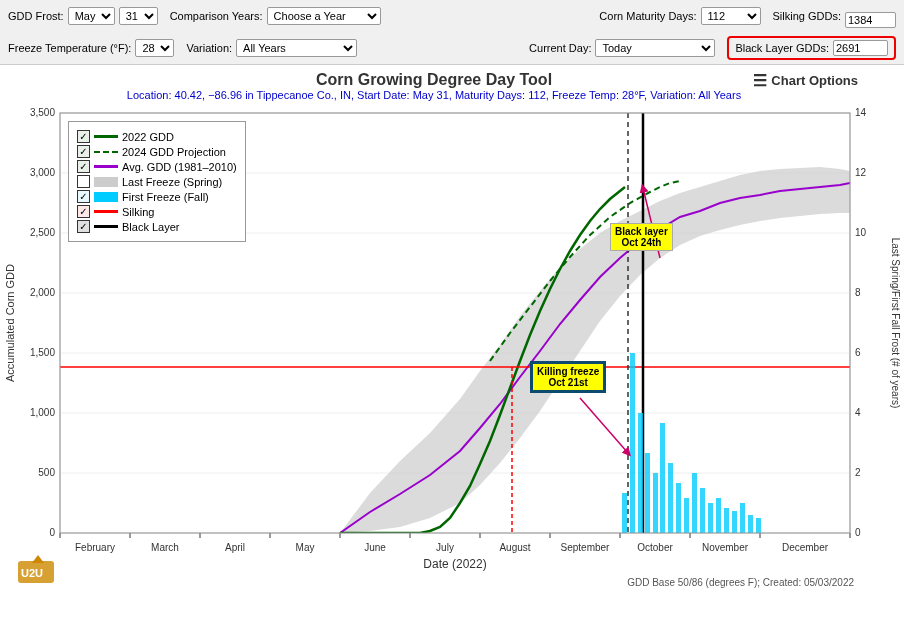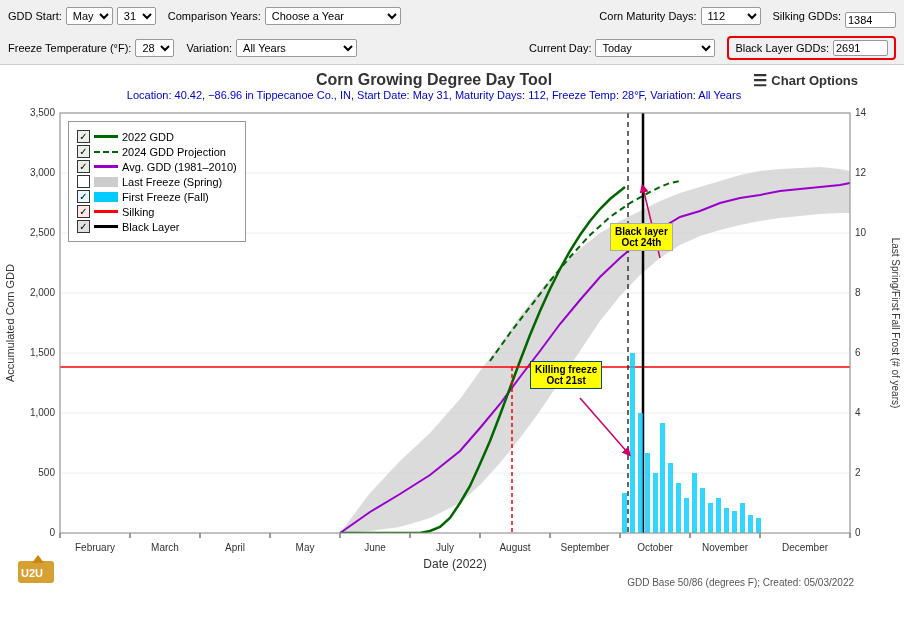--- a/index.html
+++ b/index.html
@@ -24,31 +24,31 @@
     .legend-item { display: flex; align-items: center; gap: 4px; margin: 2px 0; }
     .legend-check { width: 13px; height: 13px; border: 1px solid #333; display: inline-flex; align-items: center; justify-content: center; font-size: 10px; }
     
     .annotation-box { position: absolute; background: yellow; border: 1px solid #999; padding: 2px 4px; font-size: 10px; font-weight: bold; text-align: center; }
   </style>
 </head>
 <body>
 
 <div class="row1">
   <div class="control-group">
-    <span class="control-label">GDD Start:</span>
+    <span class="control-label">GDD Frost:</span>
     <select>
       <option>May</option>
     </select>
     <select>
       <option>31</option>
     </select>
   </div>
   <div class="control-group">
     <span class="control-label">Comparison Years:</span>
-    <select style="width:136px;">
+    <select style="width:114px;">
       <option>Choose a Year</option>
     </select>
   </div>
   <div class="control-group" style="margin-left:auto;">
     <span class="control-label">Corn Maturity Days:</span>
     <select style="width:60px;">
       <option>112</option>
     </select>
   </div>
   <div class="control-group">
@@ -256,21 +256,21 @@
         <span>Black Layer</span>
       </div>
     </div>
 
     
     <div class="annotation-box" style="position:absolute; top:120px; left:610px; background:yellow; border:1px solid #aaa; padding:2px 4px; font-size:10px; font-weight:bold; text-align:center;">
       Black layer<br>Oct 24th
     </div>
 
     
-    <div class="annotation-box" style="position:absolute; top:258px; left:530px; background:yellow; border:1px solid #0c4a6e; padding:2px 4px; font-size:10px; font-weight:bold; text-align:center;">
+    <div class="annotation-box" style="position:absolute; top:258px; left:530px; background:yellow; border:3px solid #0c4a6e; padding:2px 4px; font-size:10px; font-weight:bold; text-align:center;">
       Killing freeze<br>Oct 21st
     </div>
 
     
     <div style="position:absolute; bottom:8px; right:14px; font-size:10px; color:#555;">GDD Base 50/86 (degrees F); Created: 05/03/2022</div>
 
     
     <div style="position:absolute; bottom:8px; left:16px;">
       <svg width="42" height="32">
         <rect x="2" y="8" width="36" height="22" rx="3" fill="#cc8800" opacity="0.8"></rect>

